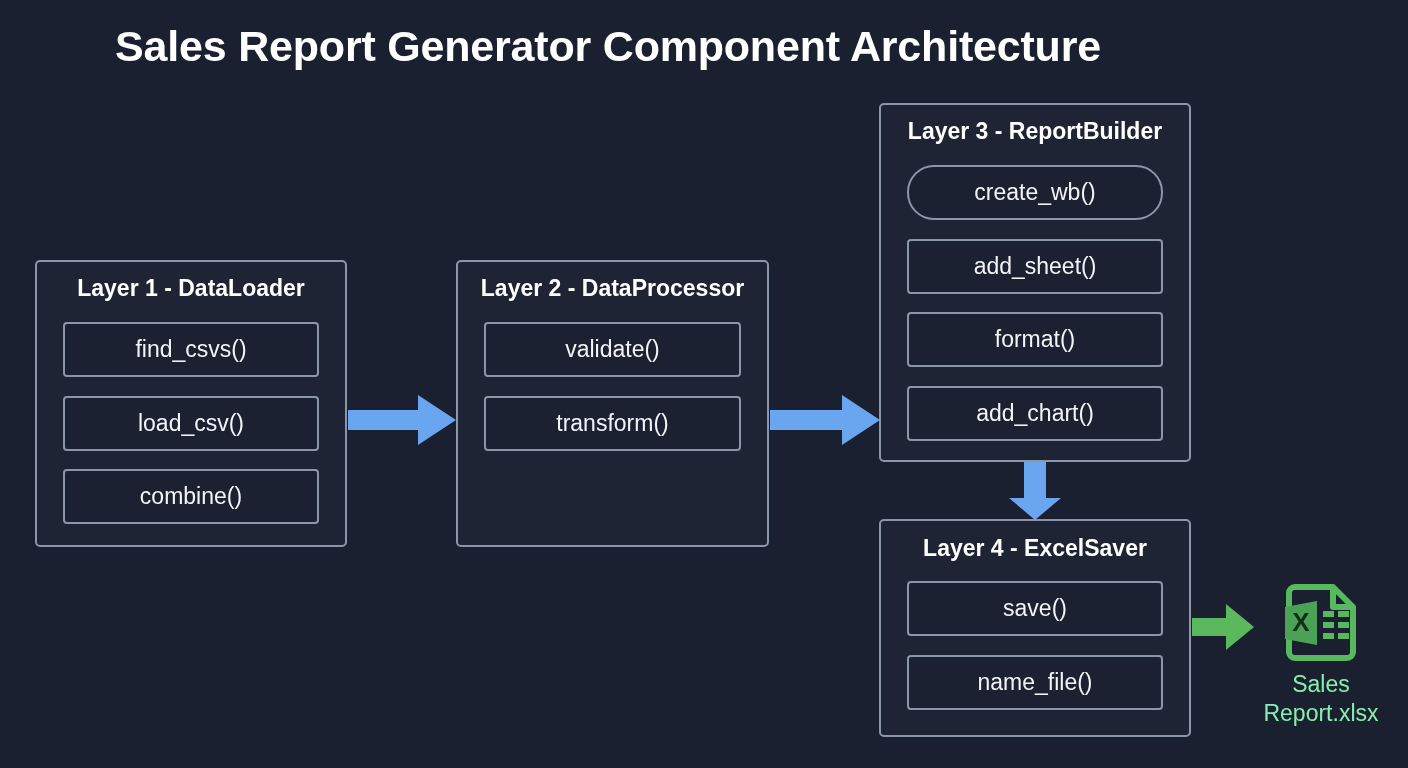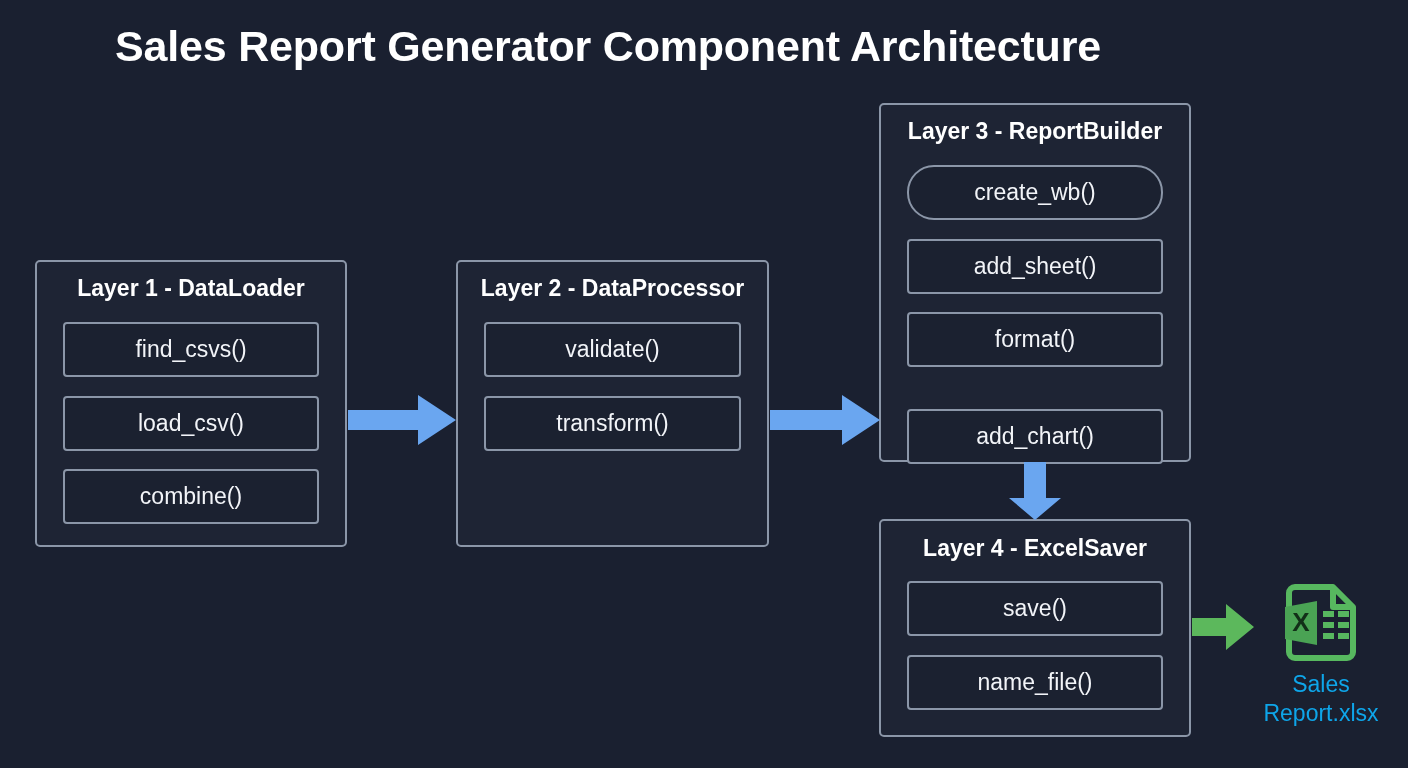--- a/index.html
+++ b/index.html
@@ -87,21 +87,21 @@
   .layer-box .method-box { left: 26px; right: 26px; width: auto; height: 55px; }
   #layer-1 .m0 { top: 60px; }
   #layer-1 .m1 { top: 134px; }
   #layer-1 .m2 { top: 207px; }
   #layer-2 .m0 { top: 60px; }
   #layer-2 .m1 { top: 134px; }
   #layer-2 .m2 { top: 207px; }
   #layer-3 .m0 { top: 60px; border-radius: 27px; }
   #layer-3 .m1 { top: 134px; }
   #layer-3 .m2 { top: 207px; }
-  #layer-3 .m3 { top: 281px; margin-top: 23px; }
+  #layer-3 .m3 { top: 281px; }
   #layer-4 .m0 { top: 60px; }
   #layer-4 .m1 { top: 134px; }
 
   
   .arrow { position: absolute; }
   #arrow-l1-l2 { left: 348px; top: 392px; width: 108px; height: 56px; }
   #arrow-l2-l3 { left: 770px; top: 392px; width: 110px; height: 56px; }
   #arrow-l3-l4 { left: 1006px; top: 462px; width: 58px; height: 58px; }
   #arrow-l4-file { left: 1192px; top: 602px; width: 62px; height: 50px; }
 
@@ -114,21 +114,21 @@
     height: 156px;
     display: flex;
     flex-direction: column;
     align-items: center;
   }
   #excel-icon { width: 80px; height: 82px; display: block; }
   #excel-filename {
     margin-top: 6px;
     width: 152px;
     text-align: center;
-    color: #0ea5e9;
+    color: #86efac;
     font-size: 23px;
     line-height: 29px;
     font-weight: normal;
   }
 </style>
 </head>
 <body>
 
 <div id="stage">
 

